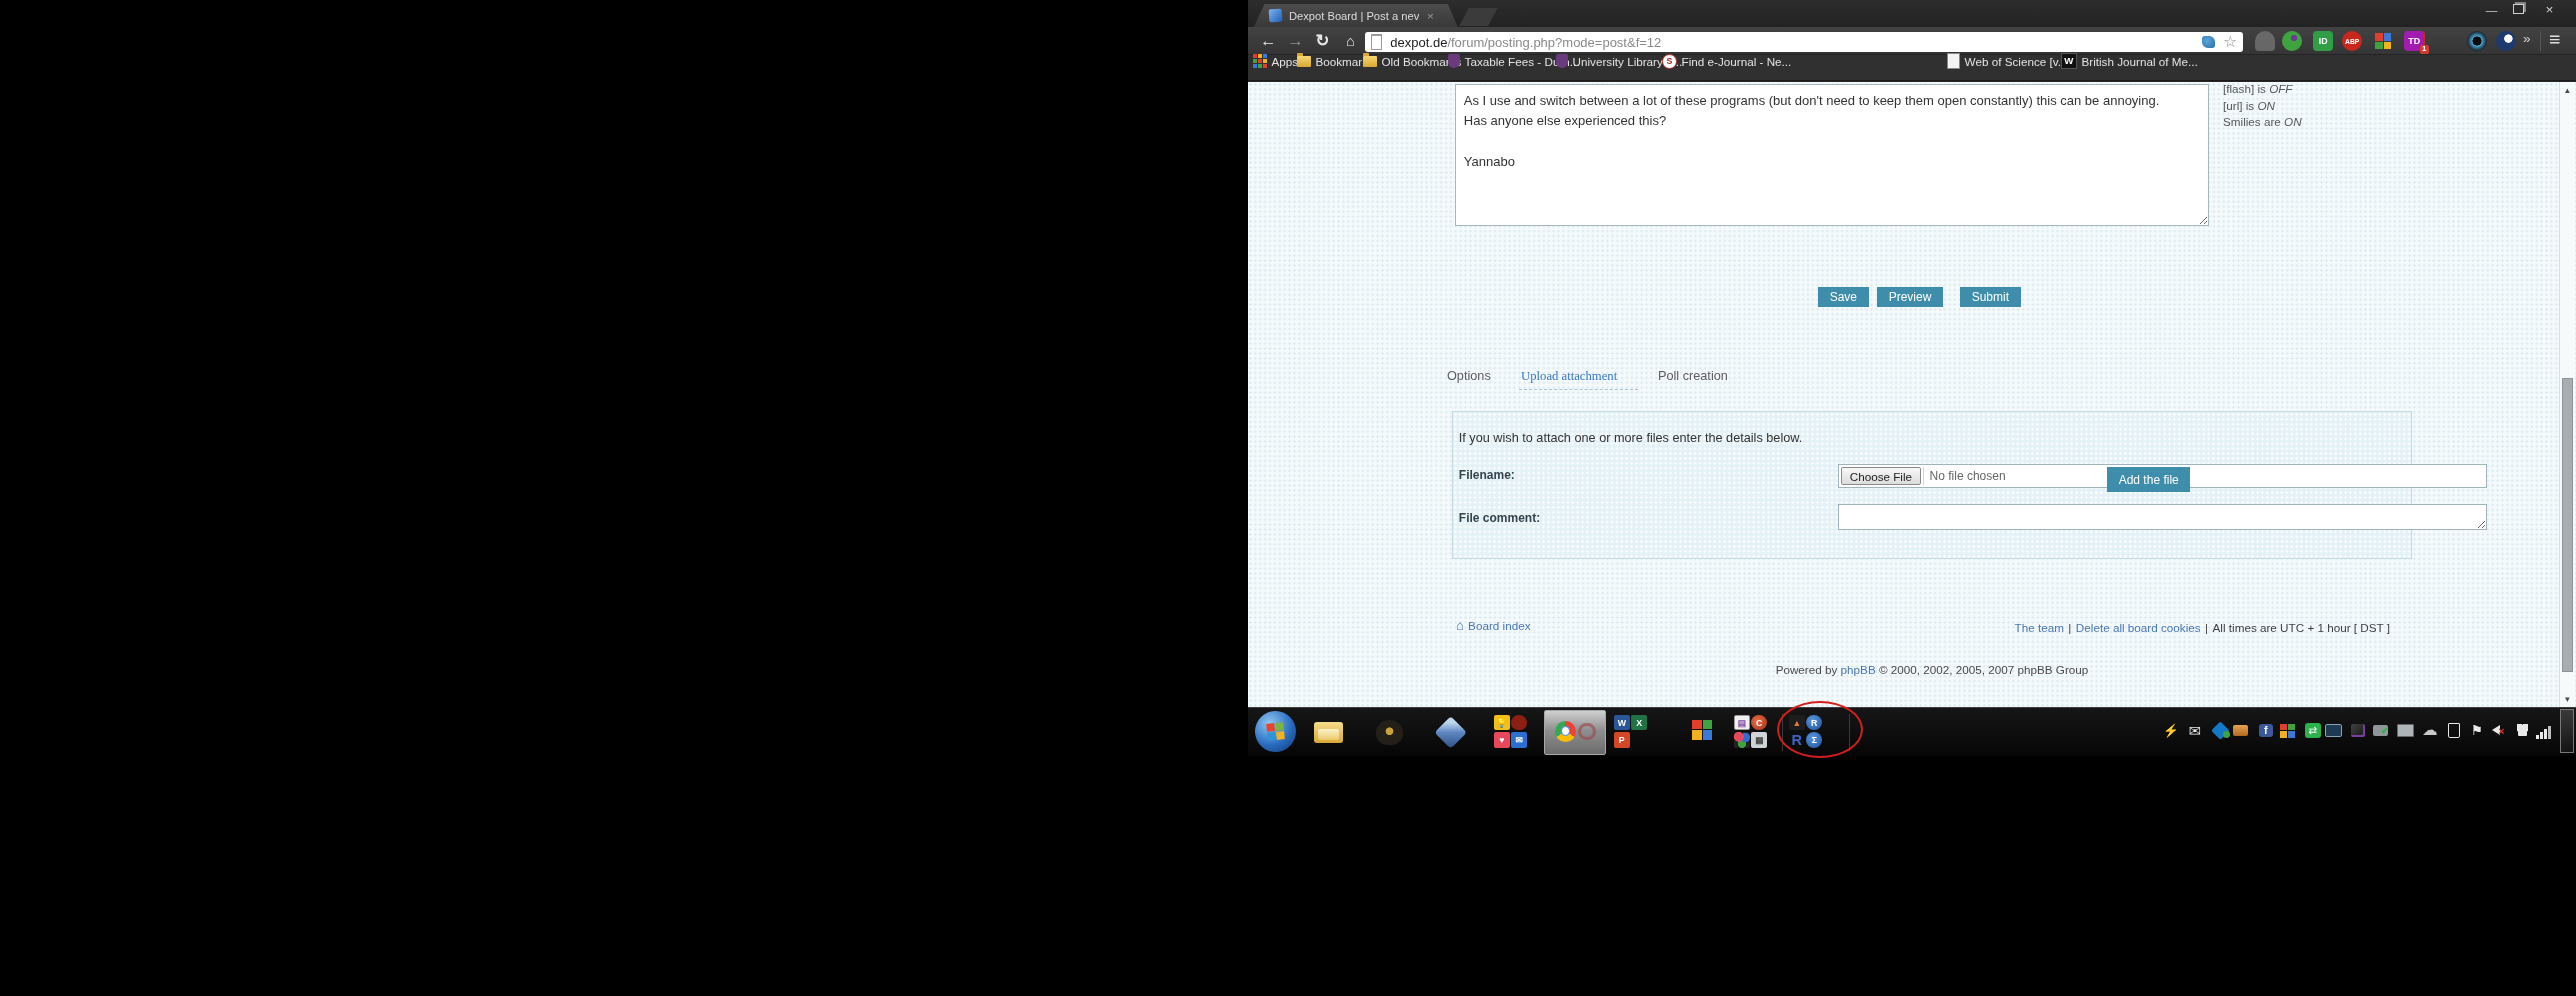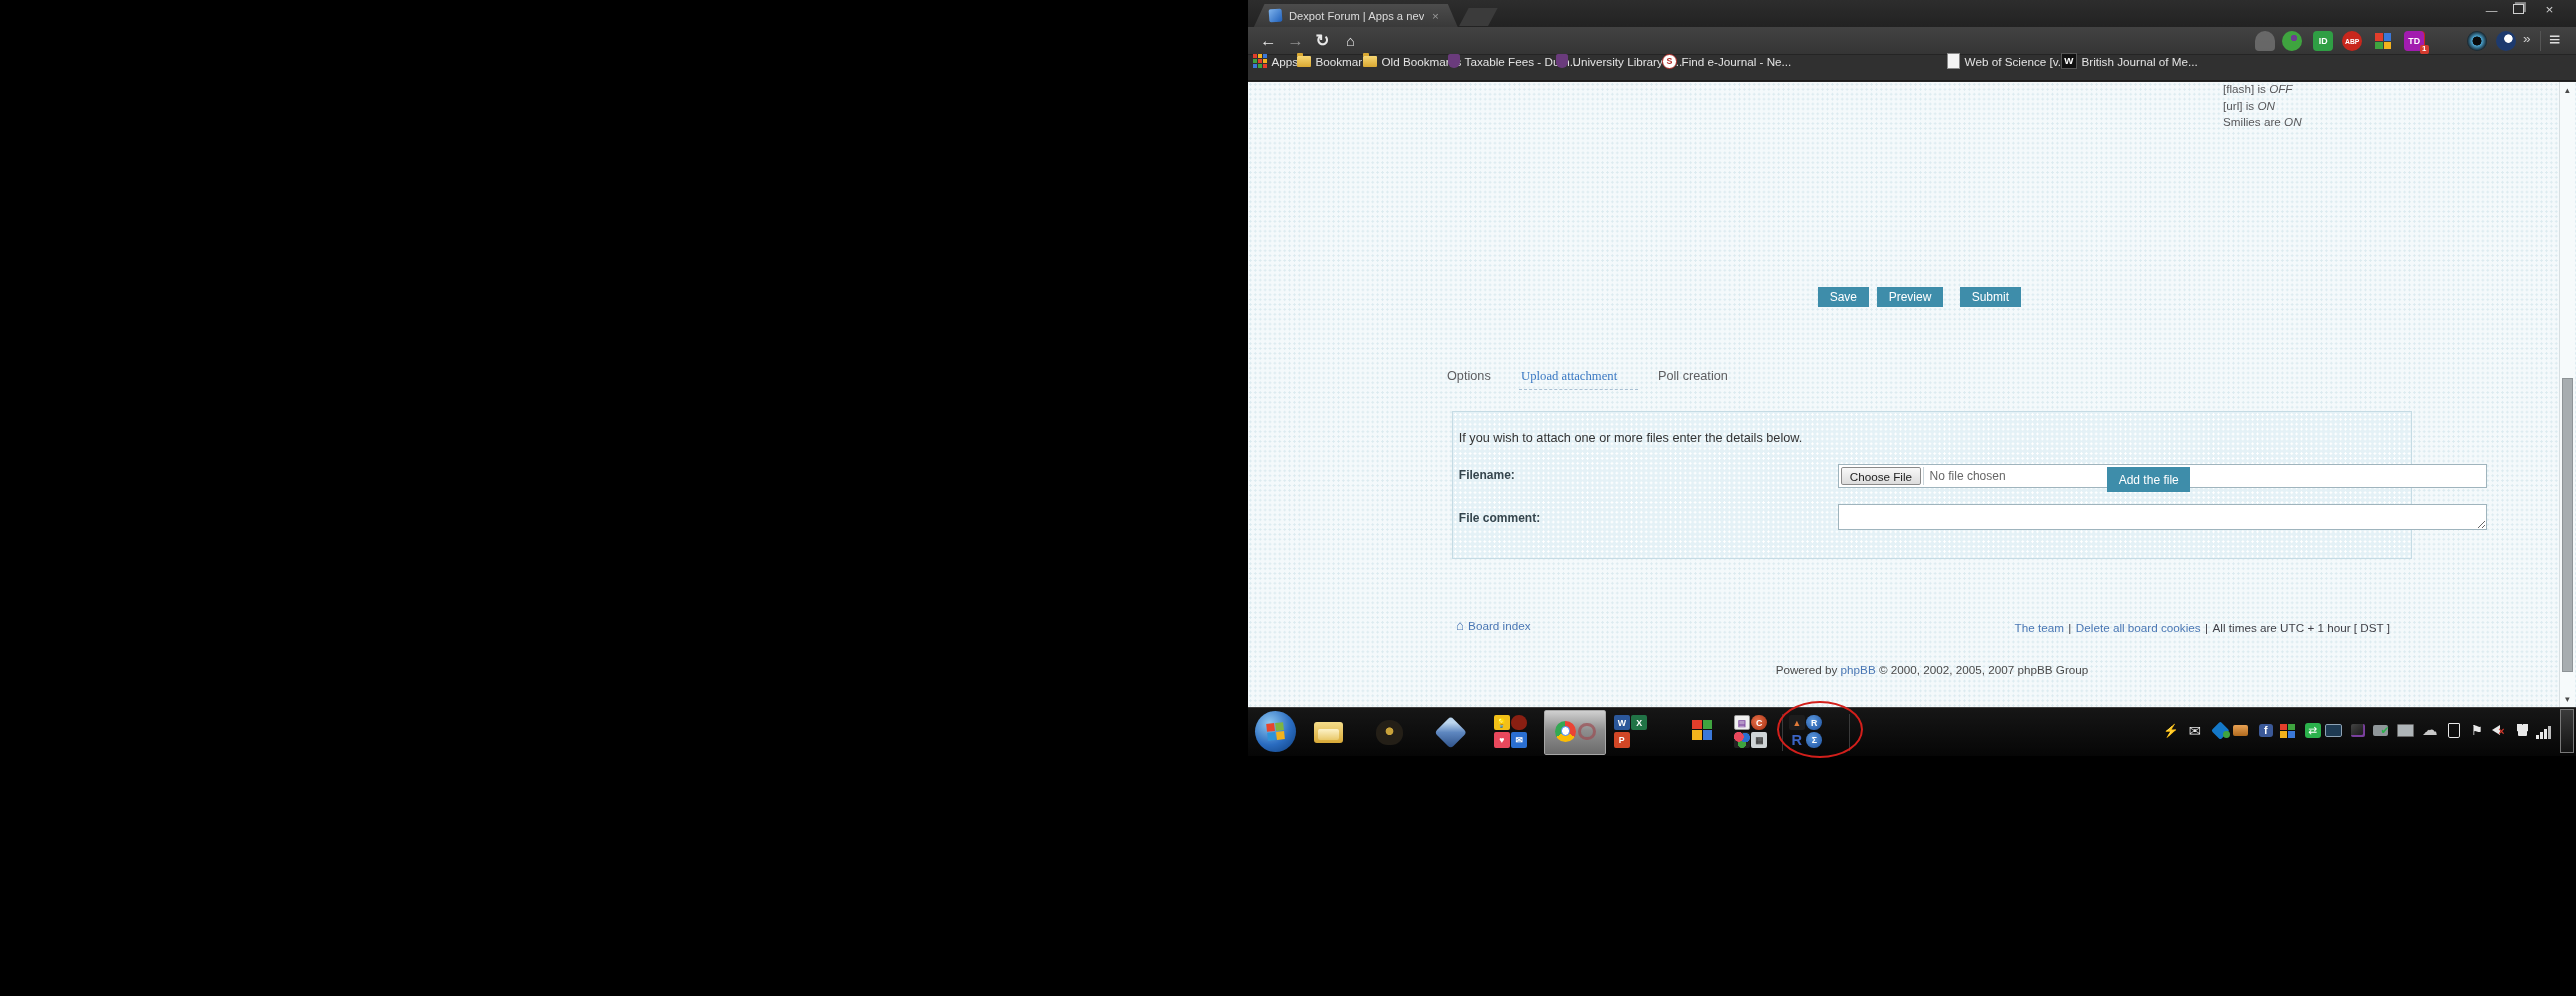--- a/index.html
+++ b/index.html
@@ -79,36 +79,45 @@
 </head>
 <body>
 
 <div id="canvas">
 
   <div id="browser" class="ab">
 
     <div id="tabstrip" class="ab">
       <div class="tab ab">
         <span class="favicon"></span>
-        <span class="tab-title">Dexpot Forum | Apps a nev</span>
+        <span class="tab-title">Dexpot Board | Post a nev</span>
         <span class="tab-close">×</span>
       </div>
       <div class="newtab ab"></div>
       <div class="wbtn ab" style="left:1231px;">—</div>
       <div class="wbtn ab" style="left:1258px;">
         <span style="display:inline-block;width:8.8px;height:7.8px;border:1px solid #cfcfcf;box-shadow:1.9px -1.9px 0 0px #8a8a8a;"></span>
       </div>
       <div class="wbtn ab" style="left:1289px;font-size:13.6px;">×</div>
     </div>
 
     <div id="toolbar" class="ab"></div>
     <div class="navbtn ab ic" style="left:7.8px;">←</div>
     <div class="navbtn ab ic" style="left:35px;color:#8f8f8f;">→</div>
     <div class="navbtn ab ic" style="left:62px;">↻</div>
     <div class="navbtn ab ic" style="left:90px;font-size:14.6px;">⌂</div>
+    <div id="urlbar" class="ab">
+      <span class="page-ic"></span>
+      <span class="url-domain">dexpot.de</span>
+        <span class="url-path">/forum/posting.php?mode=post&amp;f=12</span>
+      <span class="urlbar-right">
+        <span class="clip-ic"></span>
+        <span class="star">☆</span>
+      </span>
+    </div>
 
     <div class="ext ab ic" style="left:1007px;background:#777;border-radius:50% 50% 20% 20%;opacity:.75;"></div>
     <div class="ext ab ic" style="left:1034px;background:radial-gradient(circle at 60% 35%,#6b3f8f 18%,#3fa43f 20%);border-radius:50%;"></div>
     <div class="ext ab ic" style="left:1065px;background:#2f9e44;border-radius:3.9px;">ID</div>
     <div class="ext ab ic" style="left:1094px;background:#c8271d;border-radius:50%;font-size:6.8px;">ABP</div>
     <div class="ext ab" style="left:1125px;">
       <span style="position:absolute;left:1.9px;top:1.9px;width:7.8px;height:7.8px;background:#e33e2b;"></span>
       <span style="position:absolute;left:10.7px;top:1.9px;width:7.8px;height:7.8px;background:#3b78d8;"></span>
       <span style="position:absolute;left:1.9px;top:10.7px;width:7.8px;height:7.8px;background:#3fa43f;"></span>
       <span style="position:absolute;left:10.7px;top:10.7px;width:7.8px;height:7.8px;background:#f2b21d;"></span>
@@ -166,20 +175,24 @@
       <span class="page-bm"></span>
       <span>Web of Science [v.5...</span>
     </div>
     <div class="bm ab" style="left:813px;">
       <span class="w-bm">W</span>
       <span>British Journal of Me...</span>
     </div>
 
     <div id="content" class="ab">
 
+      <textarea class="msg ab" spellcheck="false" style="">As I use and switch between a lot of these programs (but don't need to keep them open constantly) this can be annoying.
+Has anyone else experienced this?
+
+Yannabo</textarea>
 
       <div class="status-line ab" style="top:0px;"><span>[flash] is </span><em>OFF</em></div>
       <div class="status-line ab" style="top:16.6px;"><span>[url] is </span><em>ON</em></div>
       <div class="status-line ab" style="top:33px;"><span>Smilies are </span><em>ON</em></div>
 
       <button class="btn ab" style="left:570px;top:205px;">Save</button>
       <button class="btn ab" style="left:629px;top:205px;">Preview</button>
       <button class="btn ab" style="left:712px;top:205px;">Submit</button>
 
       <div class="ptab ab" style="left:199px;top:287px;">Options</div>

